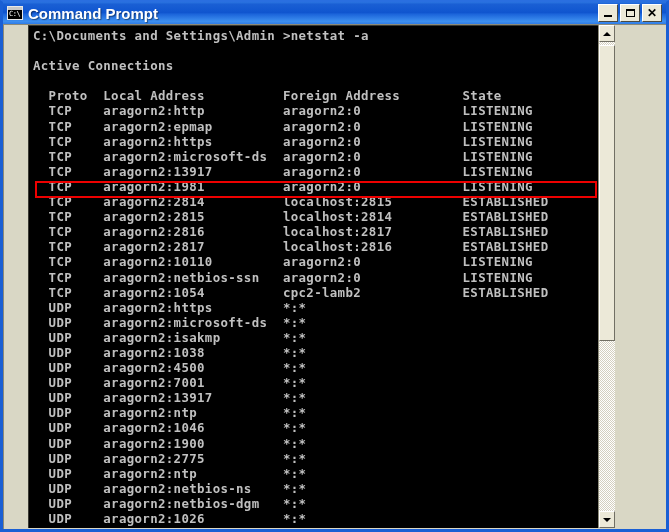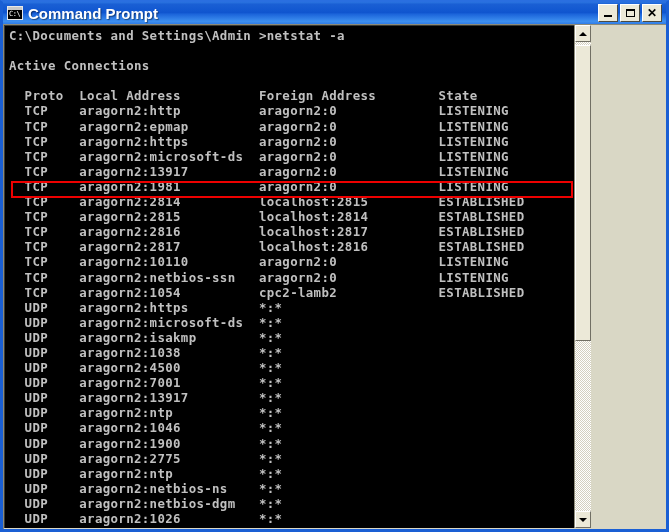--- a/index.html
+++ b/index.html
@@ -136,20 +136,21 @@
   .console {
     position: relative;
     width: 570px;
     height: 503px;
     background: #000000;
     overflow: hidden;
     box-sizing: border-box;
     border-top: 1px solid #3a3a34;
     border-left: 1px solid #3a3a34;
     flex: 0 0 auto;
+    margin-left: 24px;
   }
   .console-inner {
     position: absolute;
     left: 4px;
     top: 2px;
     right: 0;
     bottom: 0;
     font-family: "DejaVu Sans Mono", "Liberation Mono", monospace;
     font-size: 12.4px;
     line-height: 15.1px;

